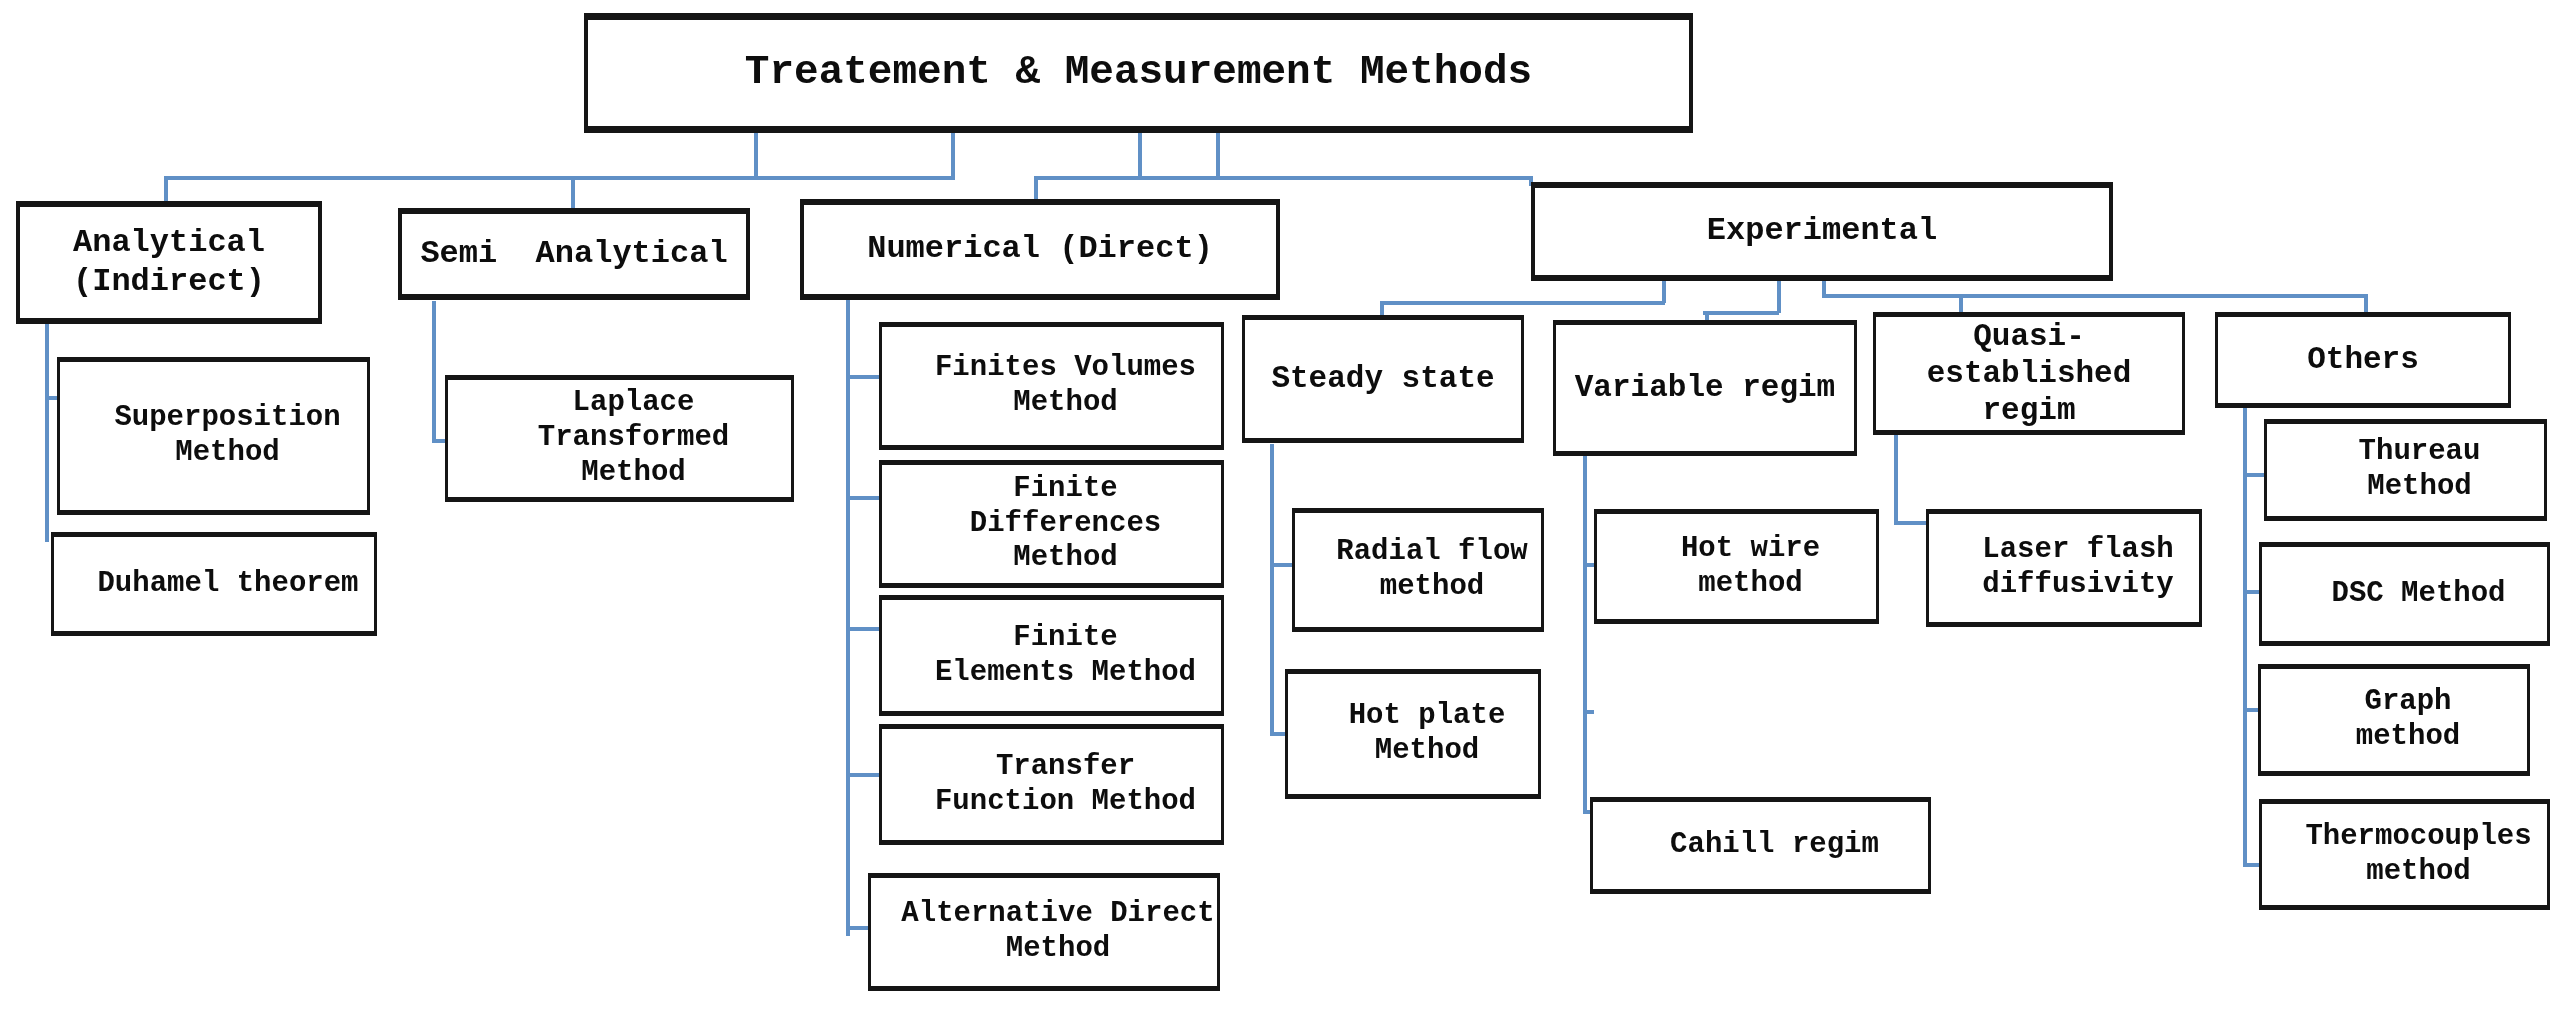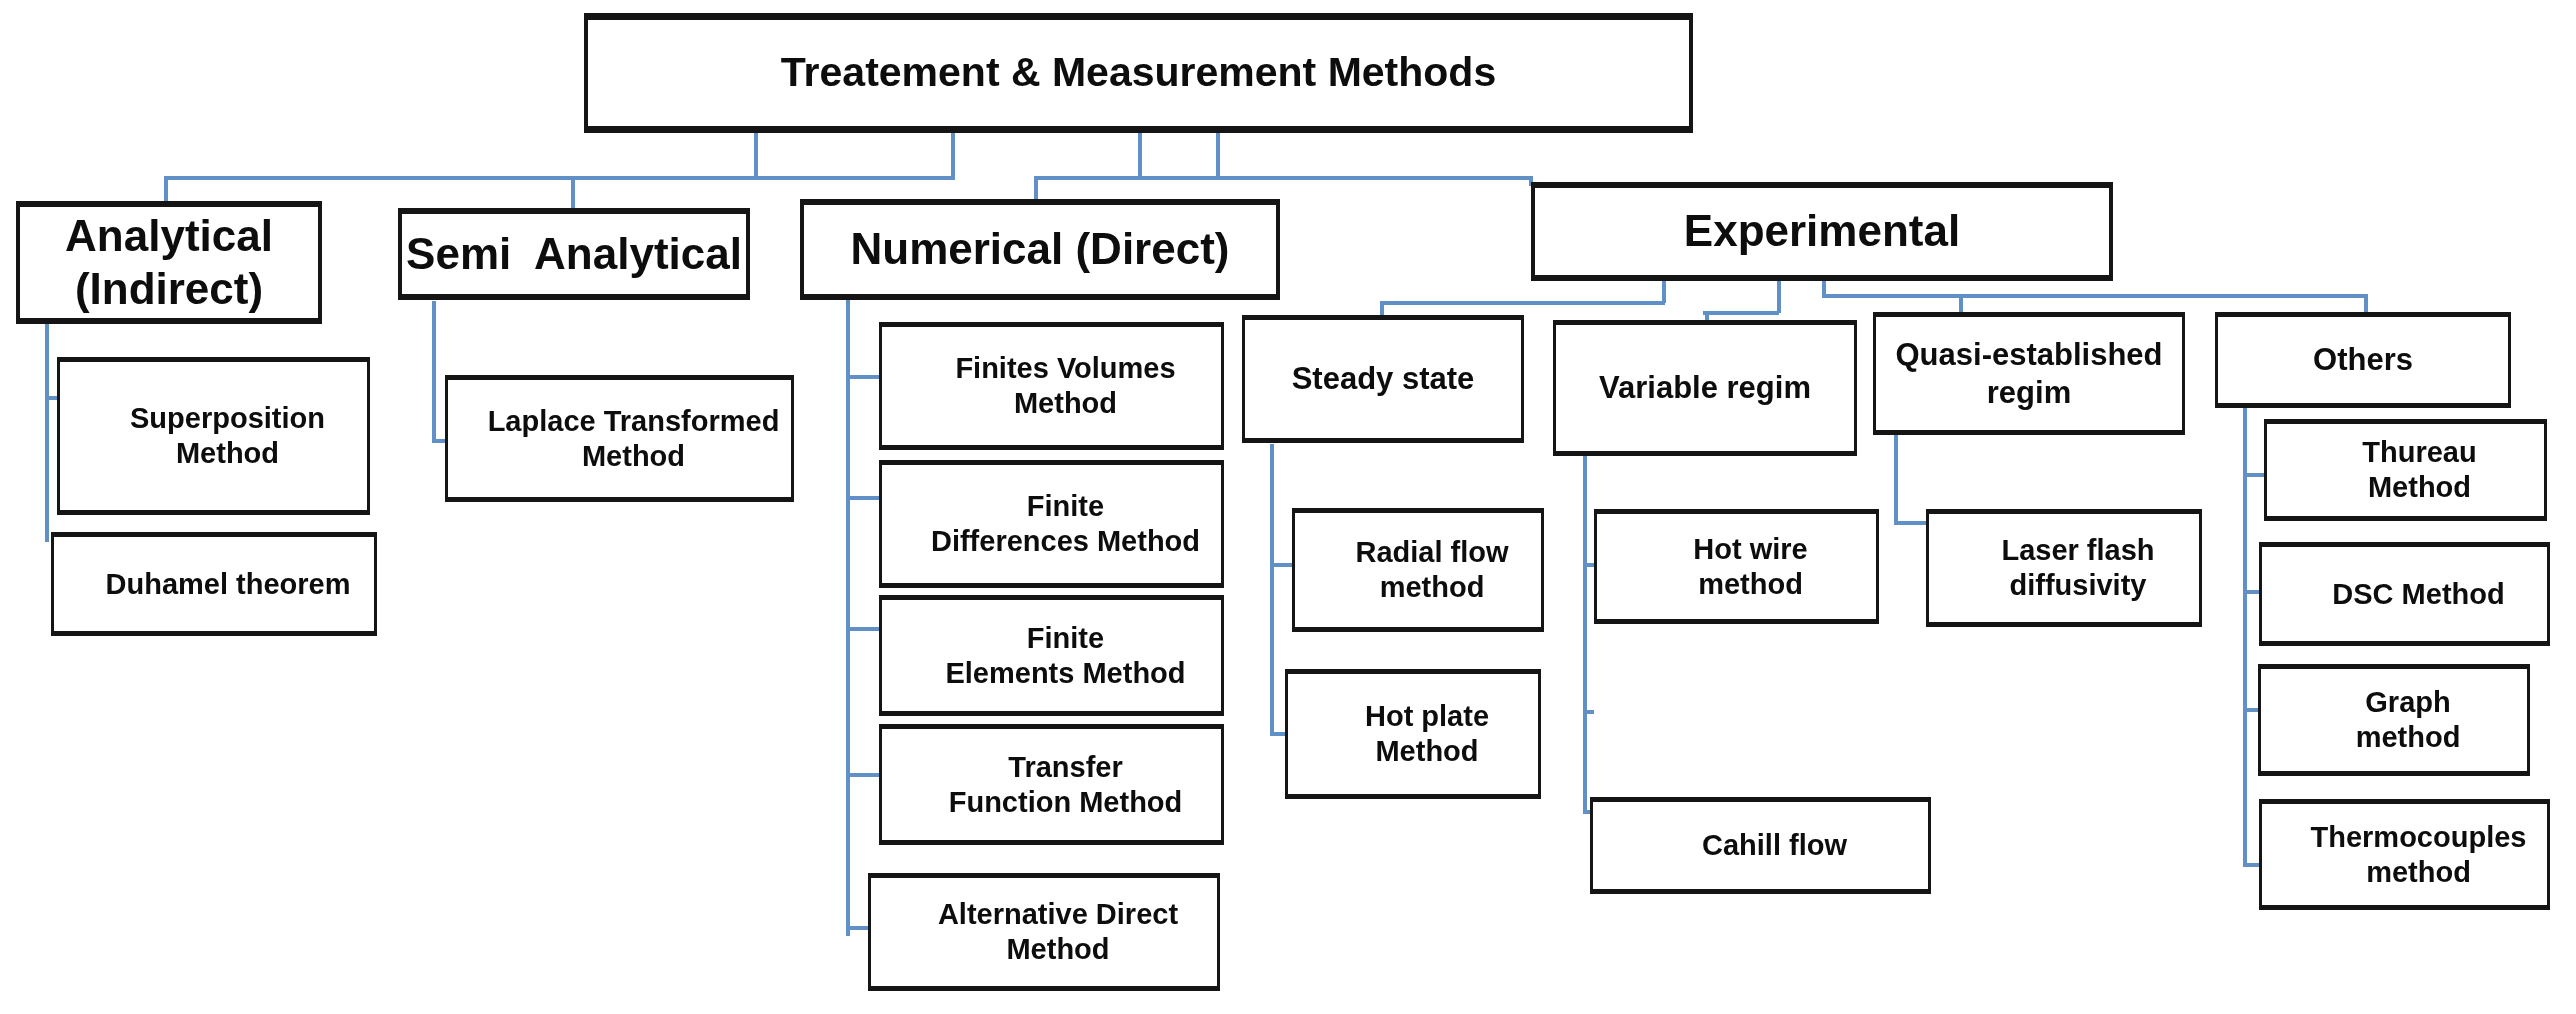--- a/index.html
+++ b/index.html
@@ -5,21 +5,21 @@
   html, body {
     margin: 0;
     padding: 0;
     background: #ffffff;
   }
   .canvas {
     position: relative;
     width: 2576px;
     height: 1014px;
     background: var(--background, #ffffff);
-    font-family: Liberation Sans, sans-serif;
+    font-family: Liberation Mono, monospace;
     overflow: hidden;
     border-radius: 29px;
   }
   
   .node {
     position: absolute;
     box-sizing: border-box;
     background: #ffffff;
     border: 3.5px solid var(--border, #151515);
     border-top-width: 5.6px;
@@ -32,21 +32,21 @@
     color: var(--text, #0d0d0d);
     white-space: pre-wrap;
     line-height: 1.2;
     z-index: 2;
   }
   .lv0 {
     font-size: 41px;
     border-width: 7px 4.2px;
   }
   .lv1 {
-    font-size: 44px;
+    font-size: 32px;
     border-width: 6.3px 4.2px;
   }
   .lv2h {
     font-size: 31px;
   }
   .leaf {
     font-size: 29px;
     padding-left: 28px;
   }
   
@@ -93,21 +93,21 @@
 regim</div>
   <div class="node lv2h" style="left:2215px; top:312px; width:296px; height:96px">Others</div>
 
   <div class="node leaf" style="left:1292px; top:508px; width:252px; height:124px">Radial flow
 method</div>
   <div class="node leaf" style="left:1285px; top:669px; width:256px; height:130px">Hot plate
 Method</div>
 
   <div class="node leaf" style="left:1594px; top:509px; width:285px; height:115px">Hot wire
 method</div>
-  <div class="node leaf" style="left:1590px; top:797px; width:341px; height:97px">Cahill flow</div>
+  <div class="node leaf" style="left:1590px; top:797px; width:341px; height:97px">Cahill regim</div>
 
   <div class="node leaf" style="left:1926px; top:509px; width:276px; height:118px">Laser flash
 diffusivity</div>
 
   <div class="node leaf" style="left:2264px; top:419px; width:283px; height:102px">Thureau
 Method</div>
   <div class="node leaf" style="left:2259px; top:542px; width:291px; height:104px">DSC Method</div>
   <div class="node leaf" style="left:2258px; top:664px; width:272px; height:112px">Graph
 method</div>
   <div class="node leaf" style="left:2259px; top:799px; width:291px; height:111px">Thermocouples

